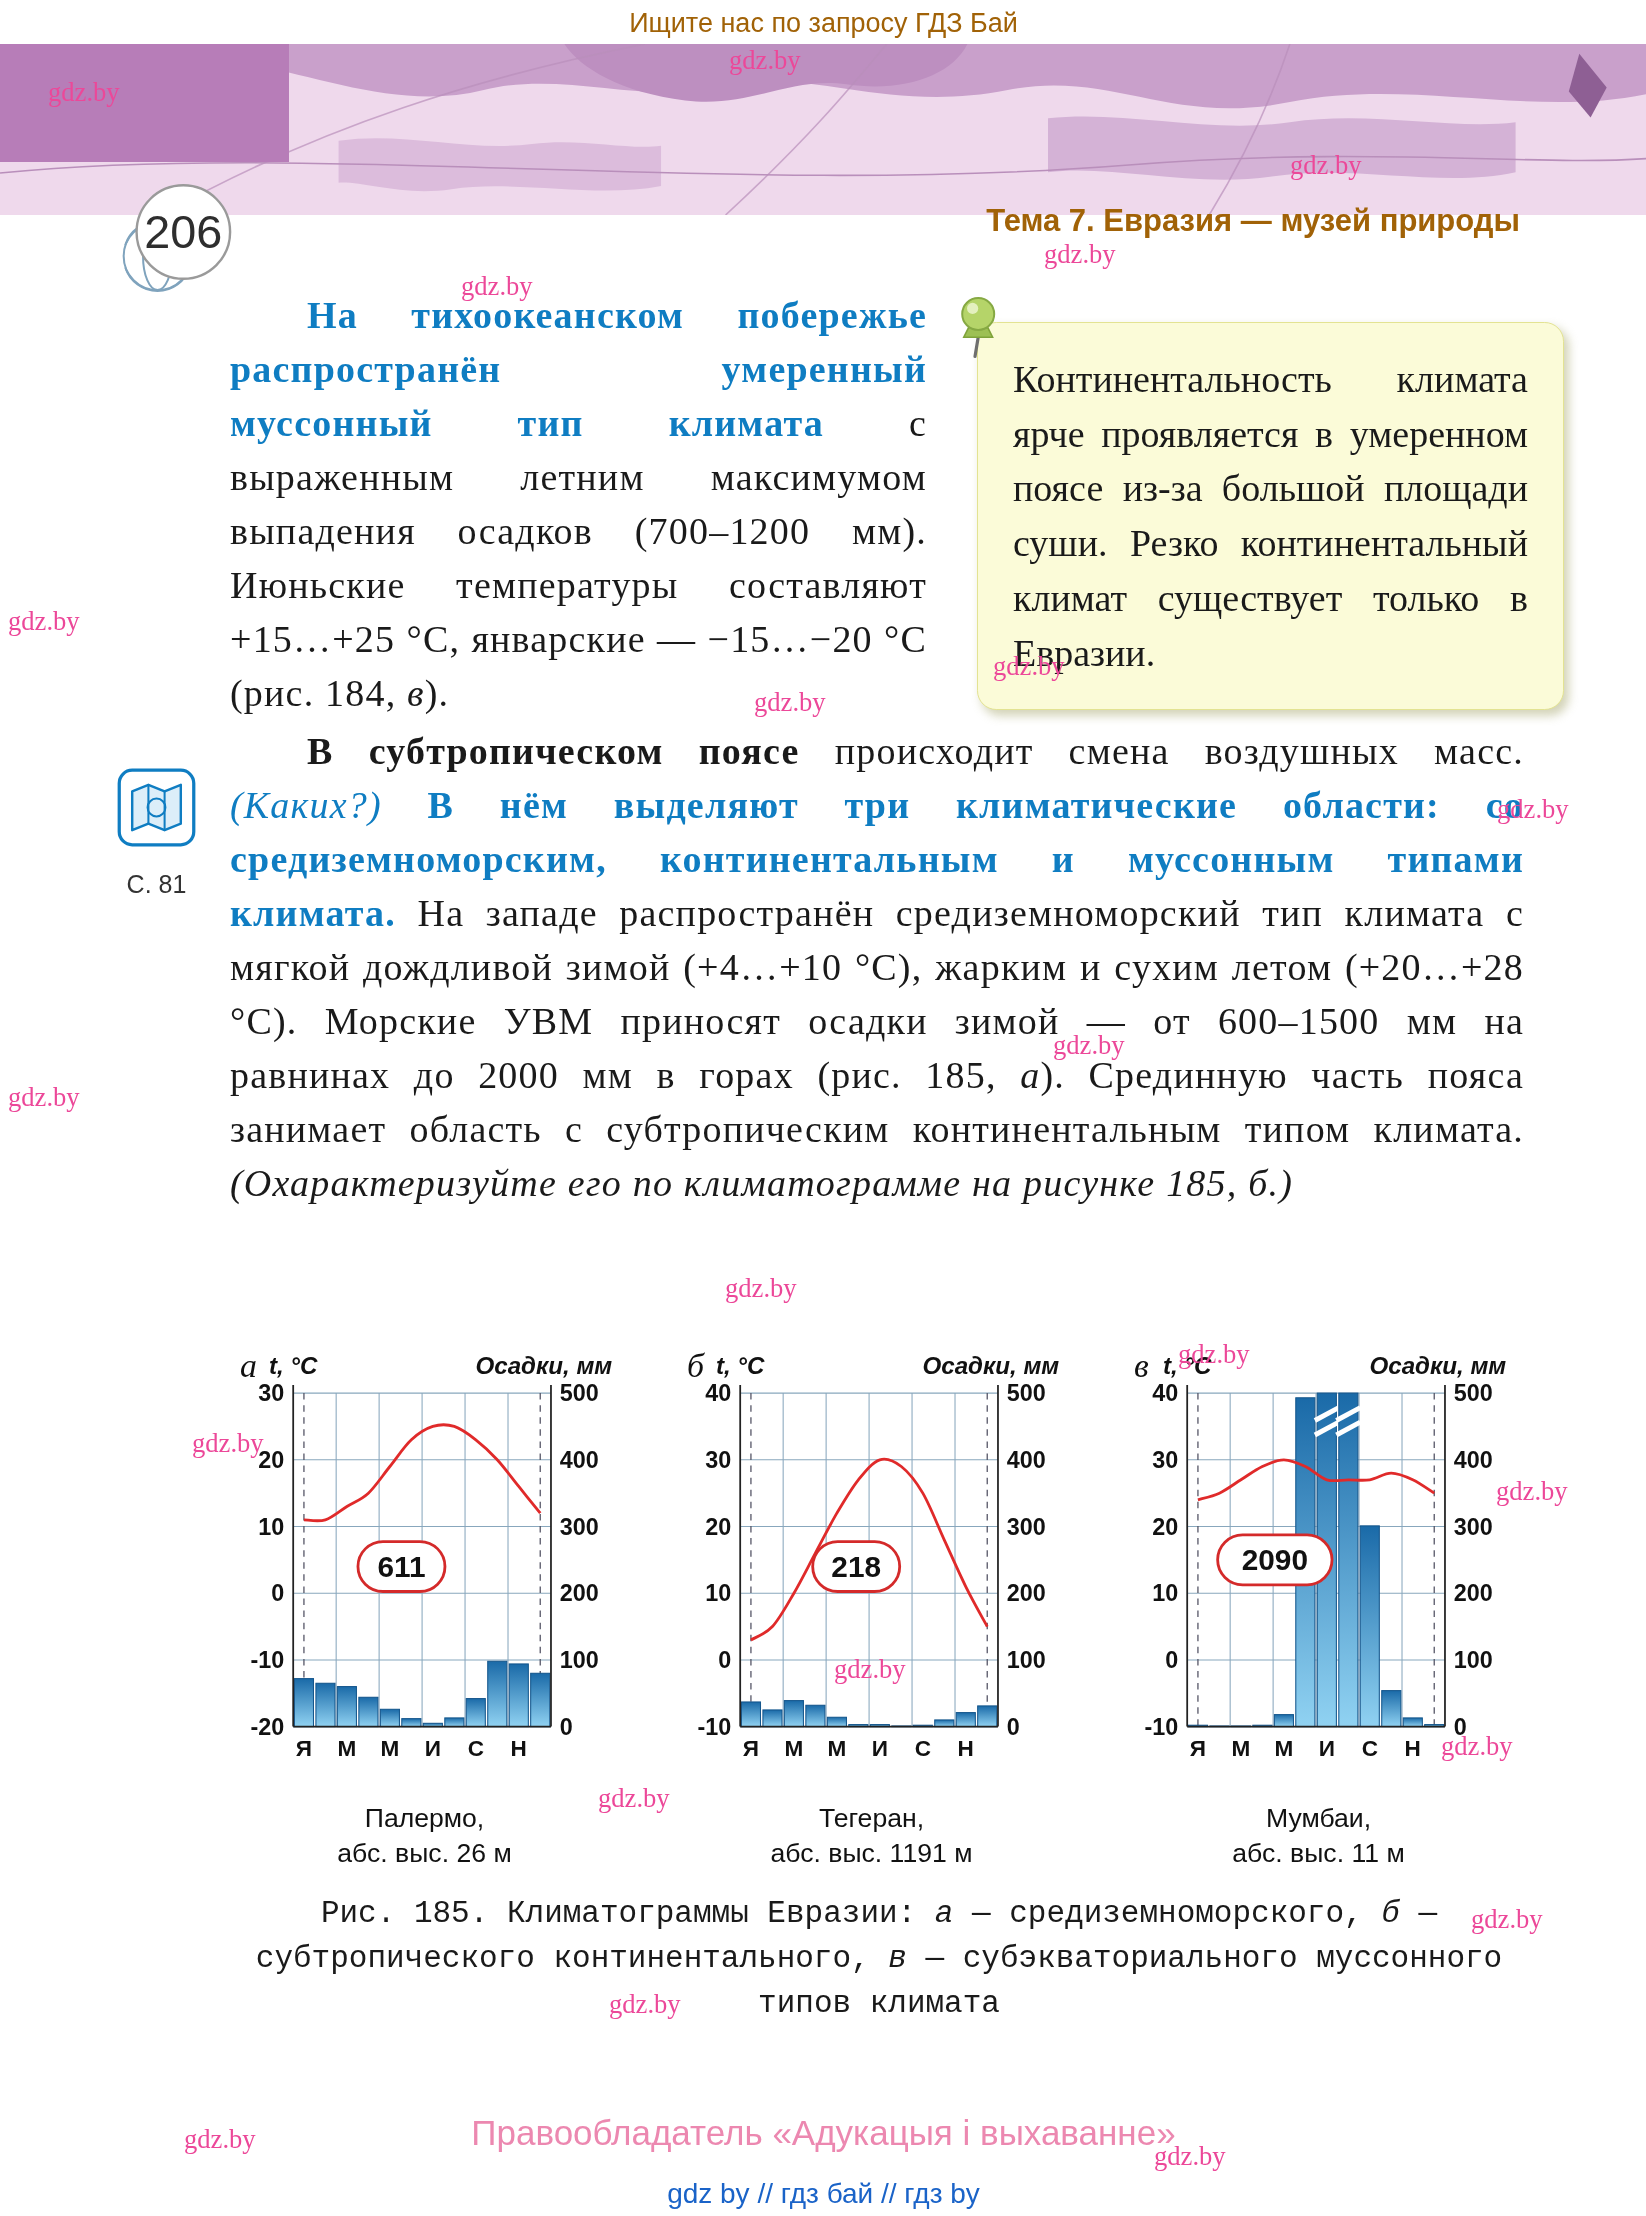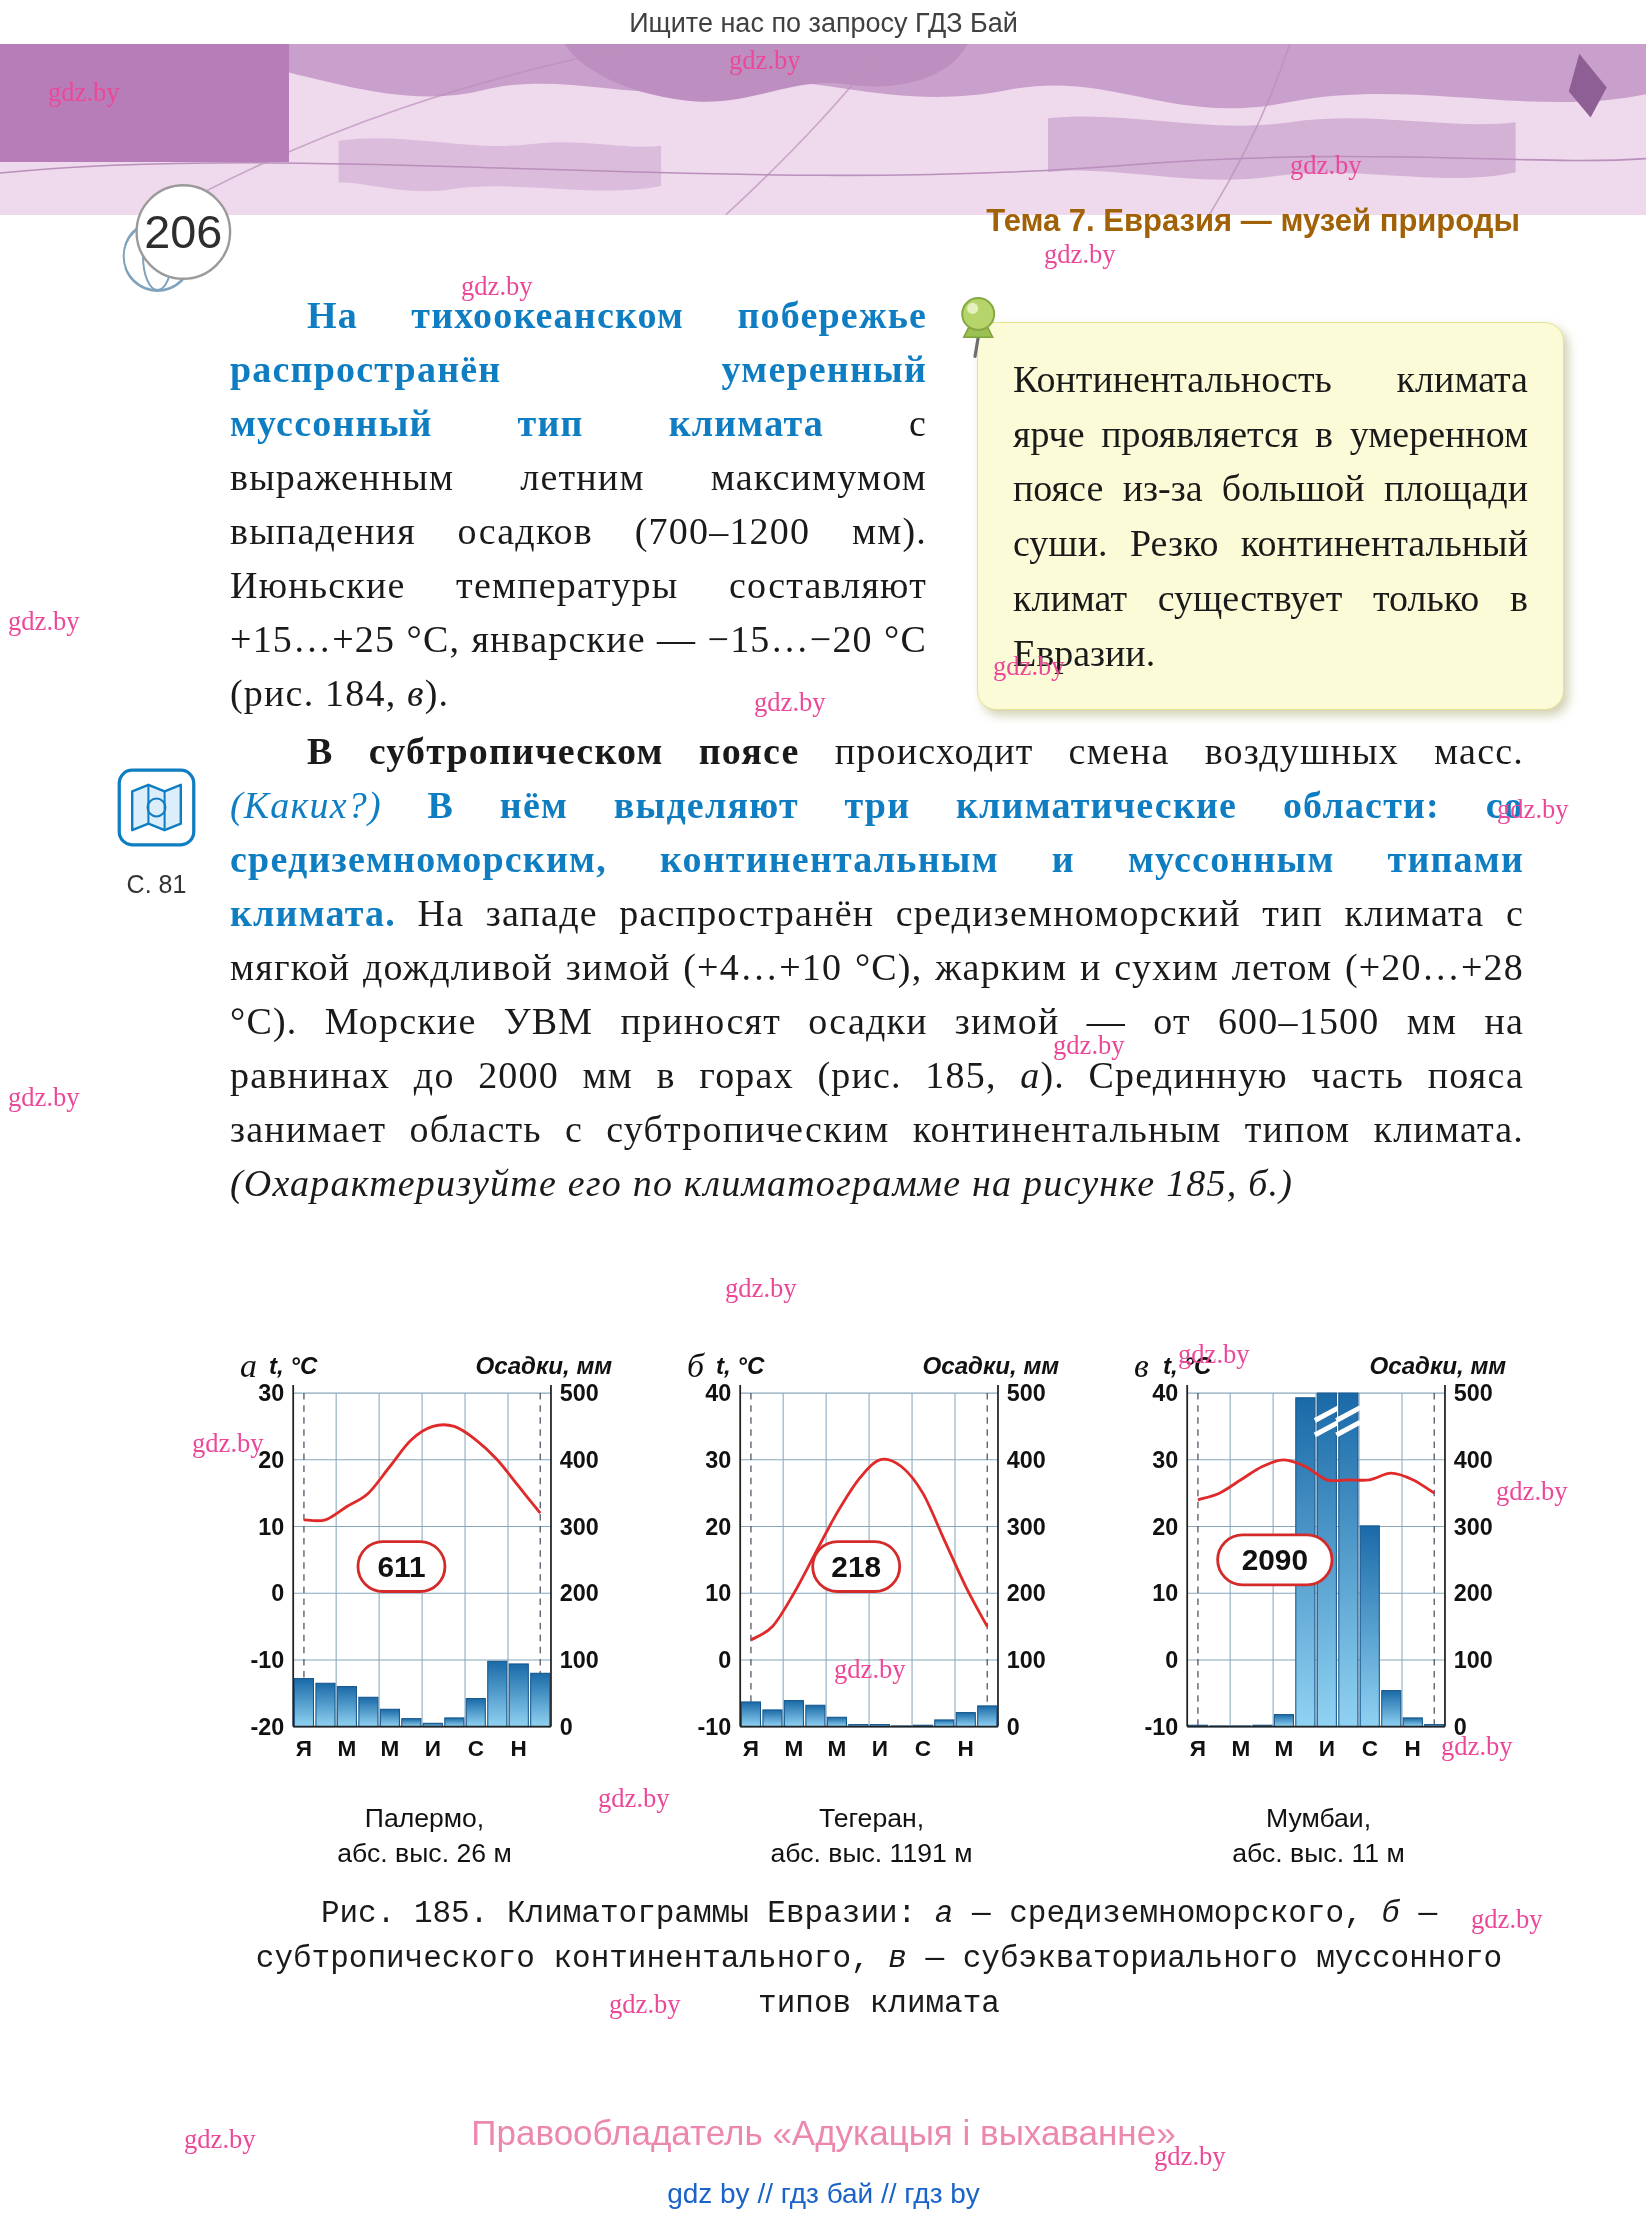--- a/index.html
+++ b/index.html
@@ -1,21 +1,21 @@
 <!DOCTYPE html>
 <html style="font-size:13px"><head>
 <meta charset="utf-8">
 <style>
   *{margin:0;padding:0;box-sizing:border-box}
   html,body{background:#fff}
   #page{position:relative;width:1647px;height:2216px;background:#fff;overflow:hidden;
         font-family:"Liberation Serif",serif;color:#161616}
   .wm{position:absolute;font-family:Liberation Serif, serif;font-size:26.6px;color:#ec4899;white-space:nowrap}
   .top-banner{position:absolute;top:8px;left:0;width:100%;text-align:center;
-        font-family:"Liberation Sans",sans-serif;font-size:27px;color:#404040}
+        font-family:"Liberation Sans",sans-serif;font-size:27px;color:#a16207}
   .map-banner{position:absolute;top:44px;left:0;width:1647px;height:171px}
   .purple-box{position:absolute;top:0;left:0;width:289px;height:118px;background:#b77db8}
   .badge{position:absolute;left:114px;top:182px;width:129px;height:113px}
   .heading{position:absolute;right:127px;top:203px;font-family:"Liberation Sans",sans-serif;
         font-weight:bold;font-size:31px;color:#a16207;white-space:nowrap}
   .para{position:absolute;font-size:38px;line-height:1.42;text-align:justify;letter-spacing:1.2px;color:#1a1a1a}
   .para1{left:230px;top:289px;width:697px;text-indent:77px}
   .para2{left:230px;top:725px;width:1294px;text-indent:77px}
   .t-bluebold{color:#0f7dc2;font-weight:bold}
   .t-blueitalic{color:#0f7dc2;font-style:italic}

